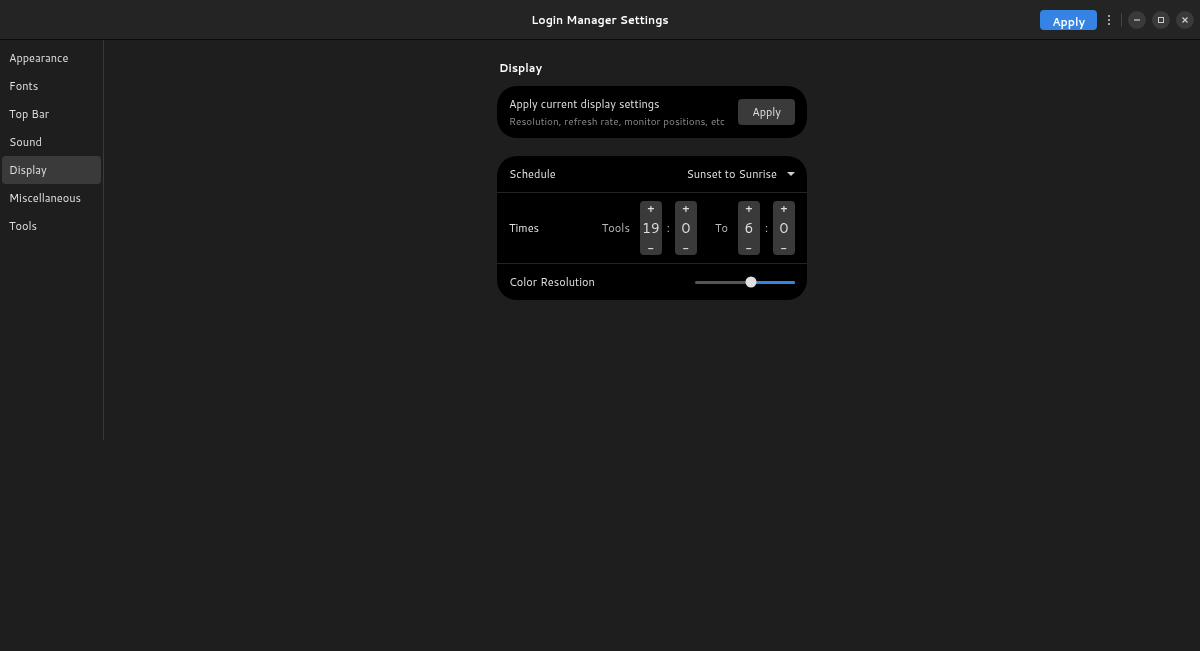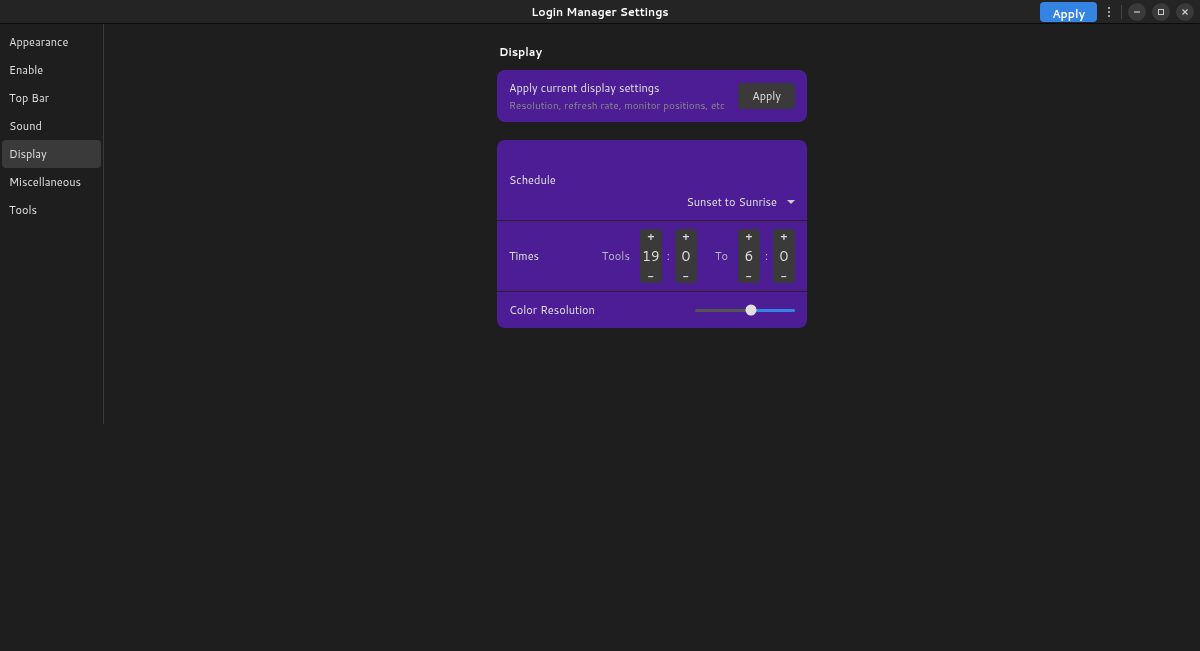--- a/index.html
+++ b/index.html
@@ -9,21 +9,21 @@
       font-family: -apple-system, BlinkMacSystemFont, "Segoe UI", Cantarell, sans-serif;
     }
     body {
       background: #1e1e1e;
       color: #e0e0e0;
       width: 1200px;
       height: 651px;
       overflow: hidden;
     }
     .titlebar {
-      height: 24px;
+      height: 40px;
       background: #242424;
       display: flex;
       align-items: center;
       justify-content: center;
       position: relative;
       border-bottom: 1px solid #0a0a0a;
     }
     .titlebar-title {
       font-size: 11px;
       font-weight: 600;
@@ -115,22 +115,22 @@
     .content-inner {
       width: 310px;
     }
     .section-header {
       font-size: 11px;
       font-weight: 600;
       color: #fff;
       margin: 0 0 10px 2px;
     }
     .panel {
-      background: #4c1d95;
-      border-radius: 8px;
+      background: #000000;
+      border-radius: 20px;
       margin-bottom: 18px;
     }
     .row {
       display: flex;
       align-items: center;
       padding: 10px 12px;
       border-bottom: 1px solid #242424;
       min-height: 34px;
     }
     .row:last-child {
@@ -178,21 +178,20 @@
     .spacer {
       flex: 1;
     }
     .dropdown {
       display: flex;
       align-items: center;
       gap: 10px;
       cursor: pointer;
       font-size: 11px;
       color: #e0e0e0;
-      margin-top: 44px;
     }
     .dropdown-arrow {
       width: 0;
       height: 0;
       border-left: 4px solid transparent;
       border-right: 4px solid transparent;
       border-top: 4px solid #ccc;
     }
     .times-row {
       padding: 8px 12px;
@@ -297,21 +296,21 @@
           <line x1="1.5" y1="1.5" x2="6.5" y2="6.5" stroke="currentColor" stroke-width="1.2"></line>
           <line x1="6.5" y1="1.5" x2="1.5" y2="6.5" stroke="currentColor" stroke-width="1.2"></line>
         </svg>
     </div>
   </div>
 </div>
 
 <div class="main">
   <div class="sidebar">
     <div class="sidebar-item">Appearance</div>
-    <div class="sidebar-item">Enable</div>
+    <div class="sidebar-item">Fonts</div>
     <div class="sidebar-item">Top Bar</div>
     <div class="sidebar-item">Sound</div>
     <div class="sidebar-item active">Display</div>
     <div class="sidebar-item">Miscellaneous</div>
     <div class="sidebar-item">Tools</div>
   </div>
 
   <div class="content">
     <div class="content-inner">
 

